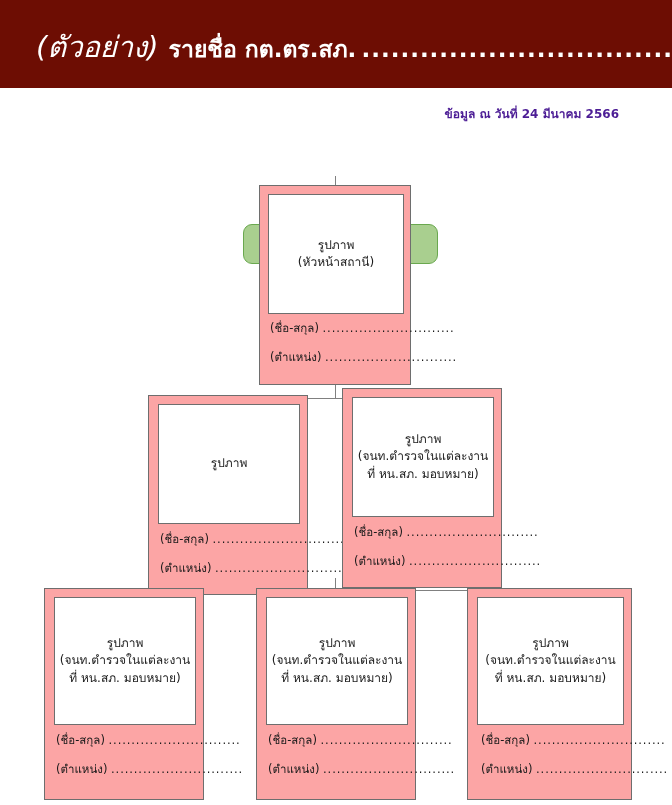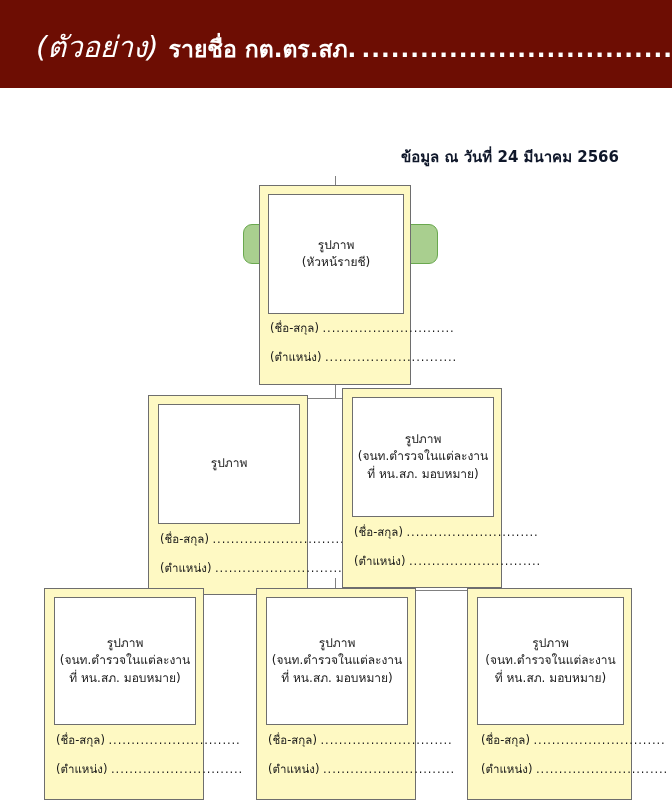--- a/index.html
+++ b/index.html
@@ -47,25 +47,24 @@
     font-size: 23px;
     font-weight: bold;
     letter-spacing: 1px;
   }
 
   
   #date-line {
     position: absolute;
     right: 53px;
     top: 104px;
-    font-size: 15px;
-    font-weight: bold;
-    color: #0f172a;
-    white-space: nowrap;
-    margin-top: 41px;
+    font-size: 12px;
+    font-weight: bold;
+    color: #4c1d95;
+    white-space: nowrap;
   }
 
   
   #chart-area {
     position: absolute;
     left: 0;
     top: 88px;
     width: 672px;
     height: 717px;
   }
@@ -96,21 +95,21 @@
   #node-root-label {
     font-size: 14.5px;
     font-weight: bold;
     color: #1a1a1a;
     line-height: 1;
   }
 
   
   .card {
     position: absolute;
-    background: #fef9c3;
+    background: #fca5a5;
     border: 1px solid #6e6e6e;
     box-sizing: border-box;
   }
   .card-photo {
     position: absolute;
     border: 1px solid #6e6e6e;
     box-sizing: border-box;
     background: #ffffff;
     display: flex;
     flex-direction: column;
@@ -163,21 +162,21 @@
   <div class="connector v" style="left:335px; top:502px; height:9px;"></div>
   <div class="connector v" style="left:546px; top:502px; height:9px;"></div>
 
   <div id="node-root">
     <span id="node-root-label">กรรมการโดยตำแหน่ง</span>
   </div>
 
   <div class="card" style="left:259px; top:97px; width:152px; height:200px;">
     <div class="card-photo" style="left:8px; top:8px; width:136px; height:120px;">
       <div class="photo-line">รูปภาพ</div>
-      <div class="photo-line">(หัวหน้รายชี)</div>
+      <div class="photo-line">(หัวหน้าสถานี)</div>
     </div>
     <div class="card-field" style="left:10px; top:137px;">
       <span>(ชื่อ-สกุล)</span>
       <span class="field-dots">.............................</span>
     </div>
     <div class="card-field" style="left:10px; top:166px;">
       <span>(ตำแหน่ง)</span>
       <span class="field-dots">.............................</span>
     </div>
   </div>

